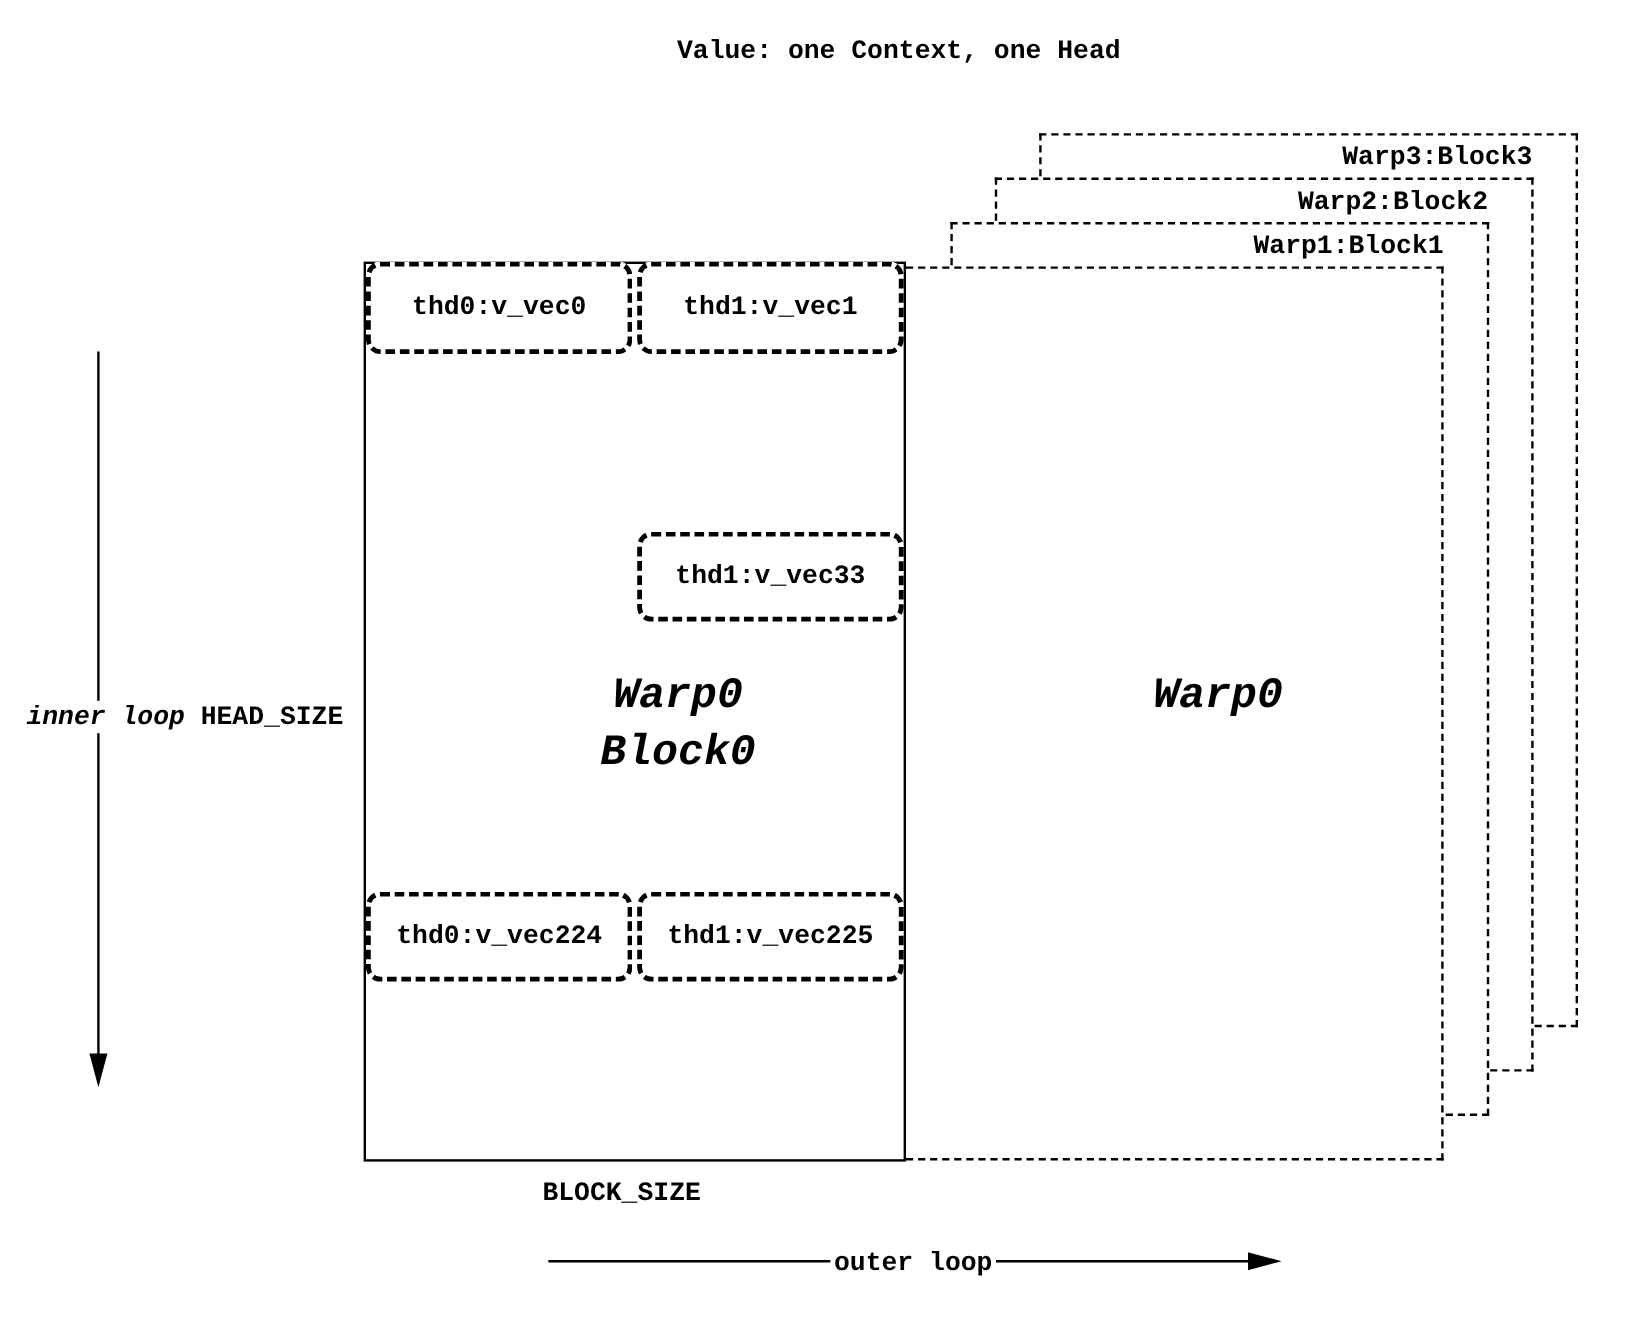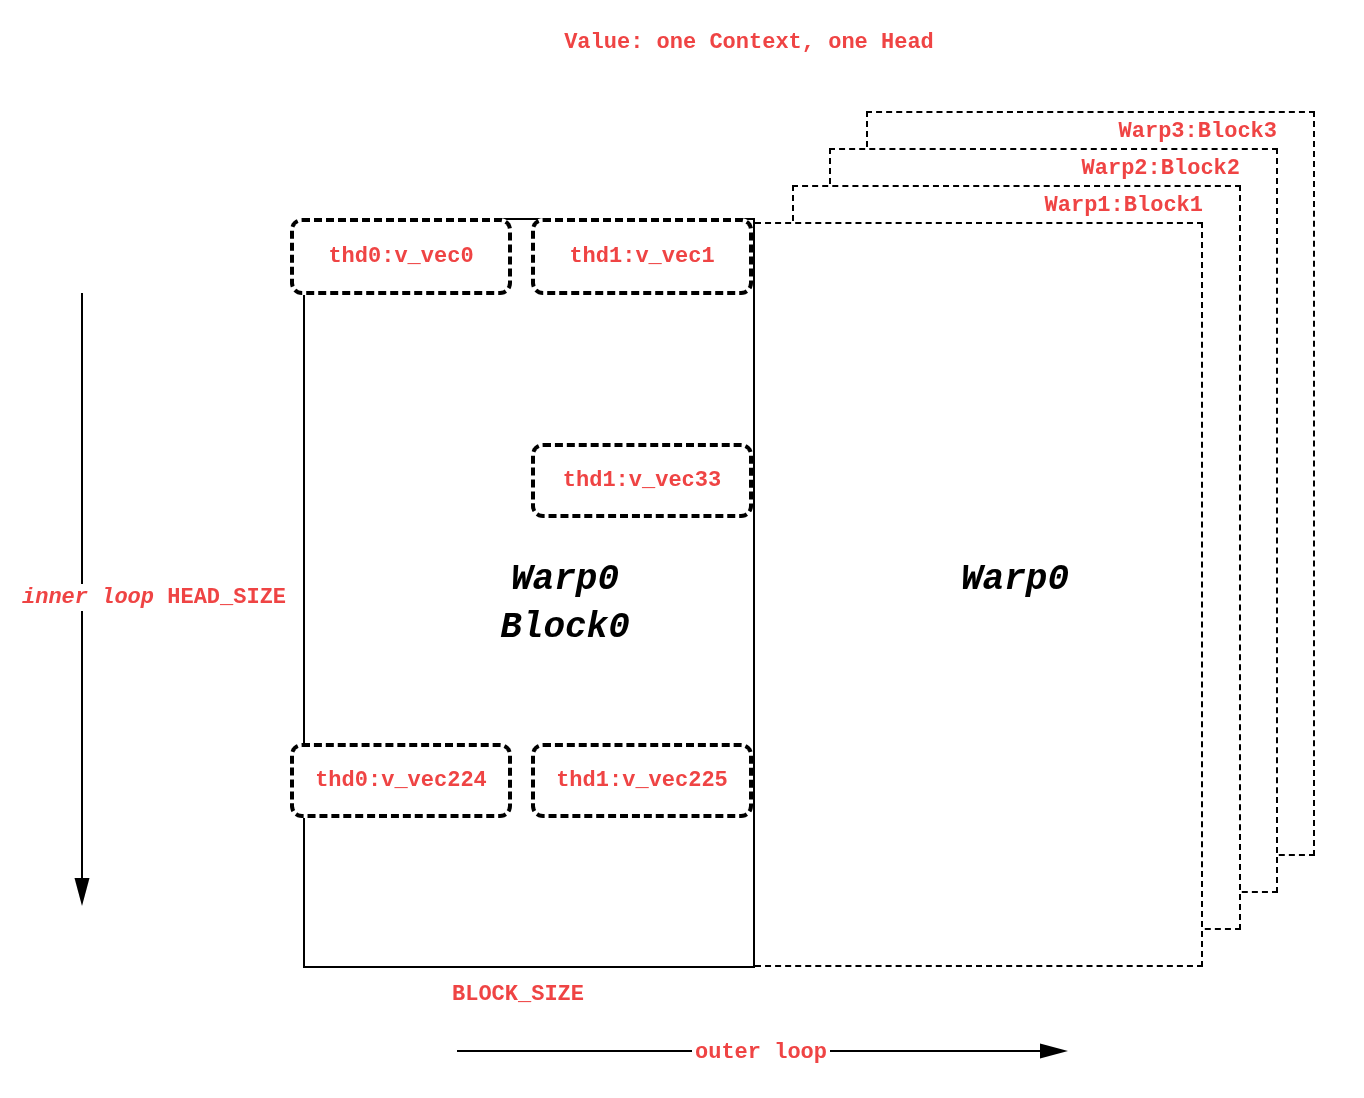--- a/index.html
+++ b/index.html
@@ -14,21 +14,21 @@
     background: #ffffff;
     font-family: "Liberation Mono", monospace;
     color: #000000;
     overflow: hidden;
   }
   .abs { position: absolute; }
   .mono-label {
     font-family: "Liberation Mono", monospace;
     font-weight: bold;
     font-size: 22px;
-    color: #ef4444;
+    color: #000000;
     white-space: nowrap;
   }
   .diagram-title {
     top: 30px;
     left: 749px;
     transform: translateX(-50%);
   }
   .stack-box {
     position: absolute;
     width: 449px;
@@ -67,21 +67,21 @@
     background: #ffffff;
     box-sizing: border-box;
     display: flex;
     align-items: center;
     justify-content: center;
     z-index: 6;
   }
   .thd-row1 { top: 218px; height: 77px; }
   .thd-row2 { top: 443px; height: 75px; }
   .thd-row3 { top: 743px; height: 75px; }
-  .thd-col1 { left: 290px; }
+  .thd-col1 { left: 305px; }
   .thd-col2 { left: 531px; }
   .warp-block-title {
     position: absolute;
     top: 556px;
     font-family: "Liberation Mono", monospace;
     font-weight: bold;
     font-style: italic;
     font-size: 36px;
     line-height: 48px;
     text-align: center;

